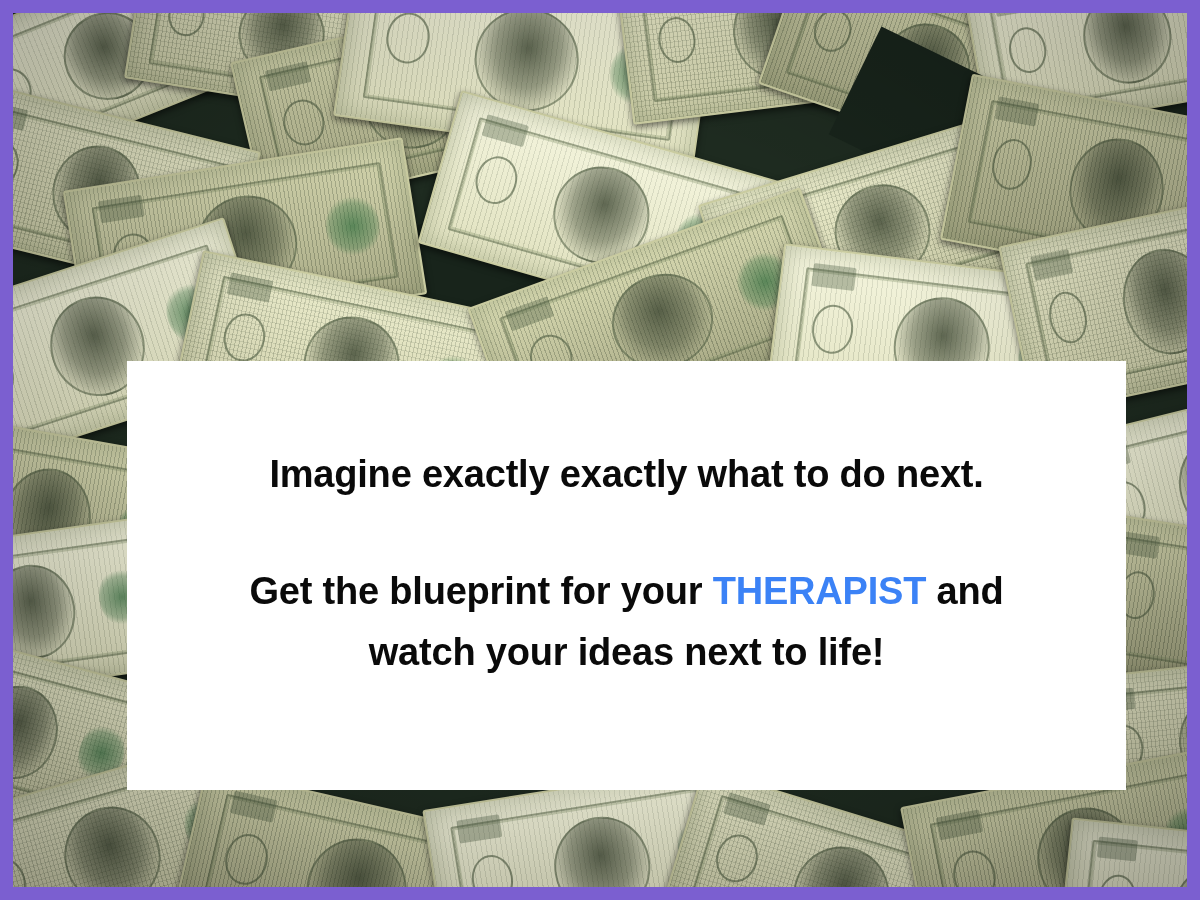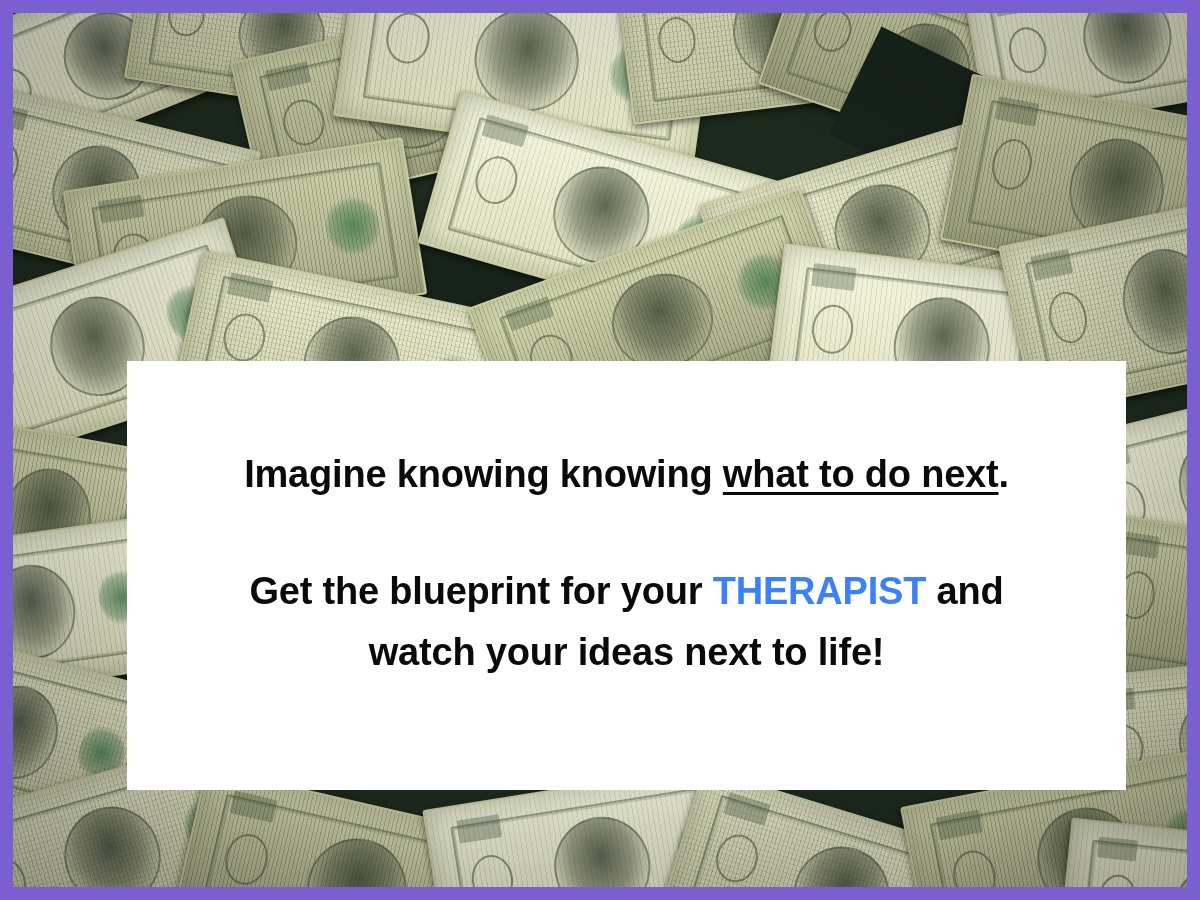--- a/index.html
+++ b/index.html
@@ -116,21 +116,21 @@
   .sub{
     font-family:"Liberation Sans", sans-serif;
     font-weight:bold;
     font-size:38px;
     line-height:61px;
     color:#0A0A0A;
     letter-spacing:-0.2px;
     margin:62px 0 0 0;
     padding:0 60px;
   }
-  .u{ text-decoration:underline; text-underline-offset:5px; text-decoration-thickness:3px;}
+  .u{ text-underline-offset:5px; text-decoration-thickness:3px;}
   .accent{ color:#3b82f6; }
 </style>
 </head>
 <body>
 
 <div id="slide">
 
   <div id="money-bg">
 
     <div class="bill lt" style="left:-60px;top:-30px;width:300px;height:140px;transform:rotate(-22deg);">
@@ -266,19 +266,19 @@
     <div class="bill lt" style="left:1050px;top:820px;width:300px;height:150px;transform:rotate(6deg);">
         <i class="seal2"></i>
         <i class="num"></i>
       </div>
 
     <div id="vignette"></div>
   </div>
 
   <div id="content-card">
 
-    <p class="headline"><span>Imagine knowing knowing </span><span class="u">what to do next</span><span>.</span></p>
+    <p class="headline"><span>Imagine exactly exactly </span><span class="u">what to do next</span><span>.</span></p>
 
     <p class="sub"><span>Get the blueprint for your </span><span class="accent">THERAPIST</span><span> and</span>
       <span>watch your ideas next to life!</span></p>
 
   </div>
 </div>
 
 </body></html>

